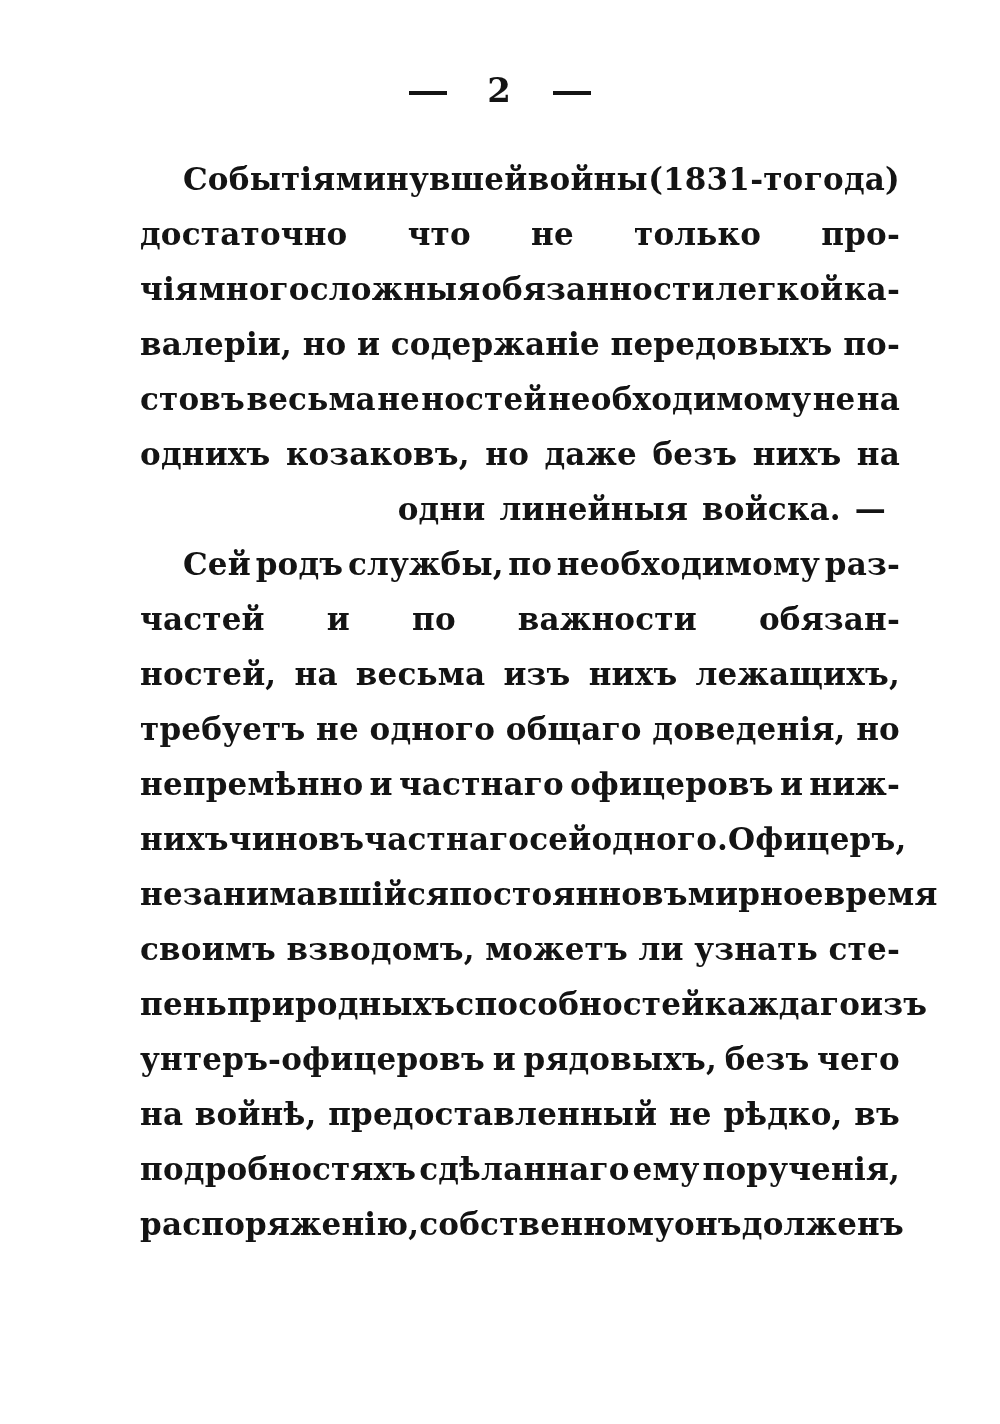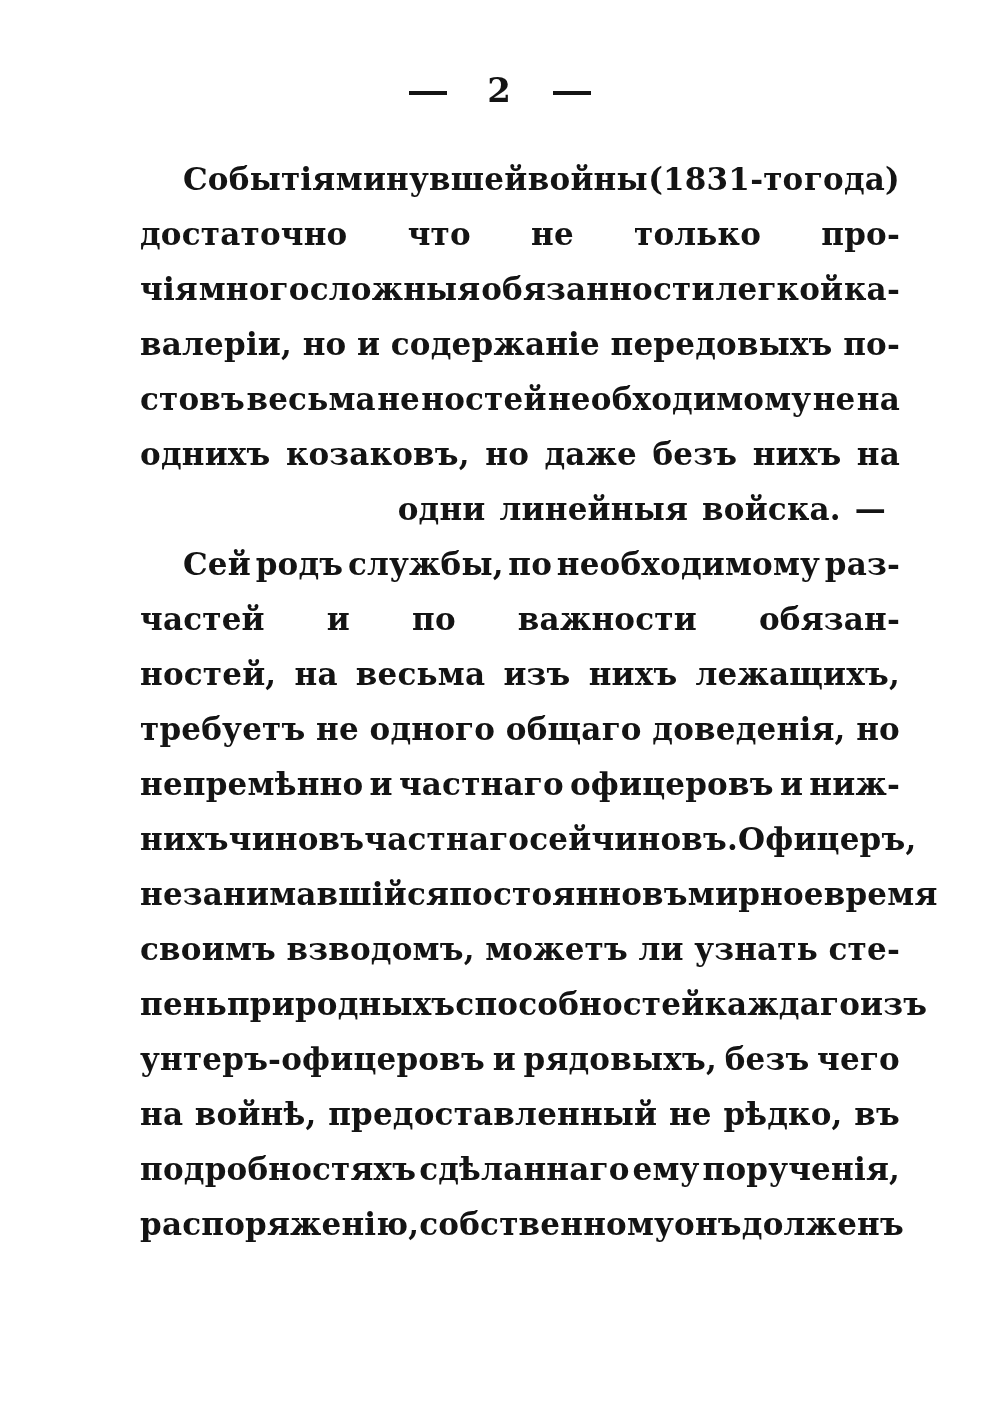--- a/index.html
+++ b/index.html
@@ -162,21 +162,21 @@
       <span class="w">частнаго</span>
       <span class="w">офицеровъ</span>
       <span class="w">и</span>
       <span class="w">ниж-</span>
     </div>
   <div class="line">
       <span class="w">нихъ</span>
       <span class="w">чиновъ</span>
       <span class="w">частнаго</span>
       <span class="w">сей</span>
-      <span class="w">чиновъ.</span>
+      <span class="w">одного.</span>
       <span class="w">Офицеръ,</span>
     </div>
   <div class="line">
       <span class="w">не</span>
       <span class="w">занимавшійся</span>
       <span class="w">постоянно</span>
       <span class="w">въ</span>
       <span class="w">мирное</span>
       <span class="w">время</span>
     </div>

